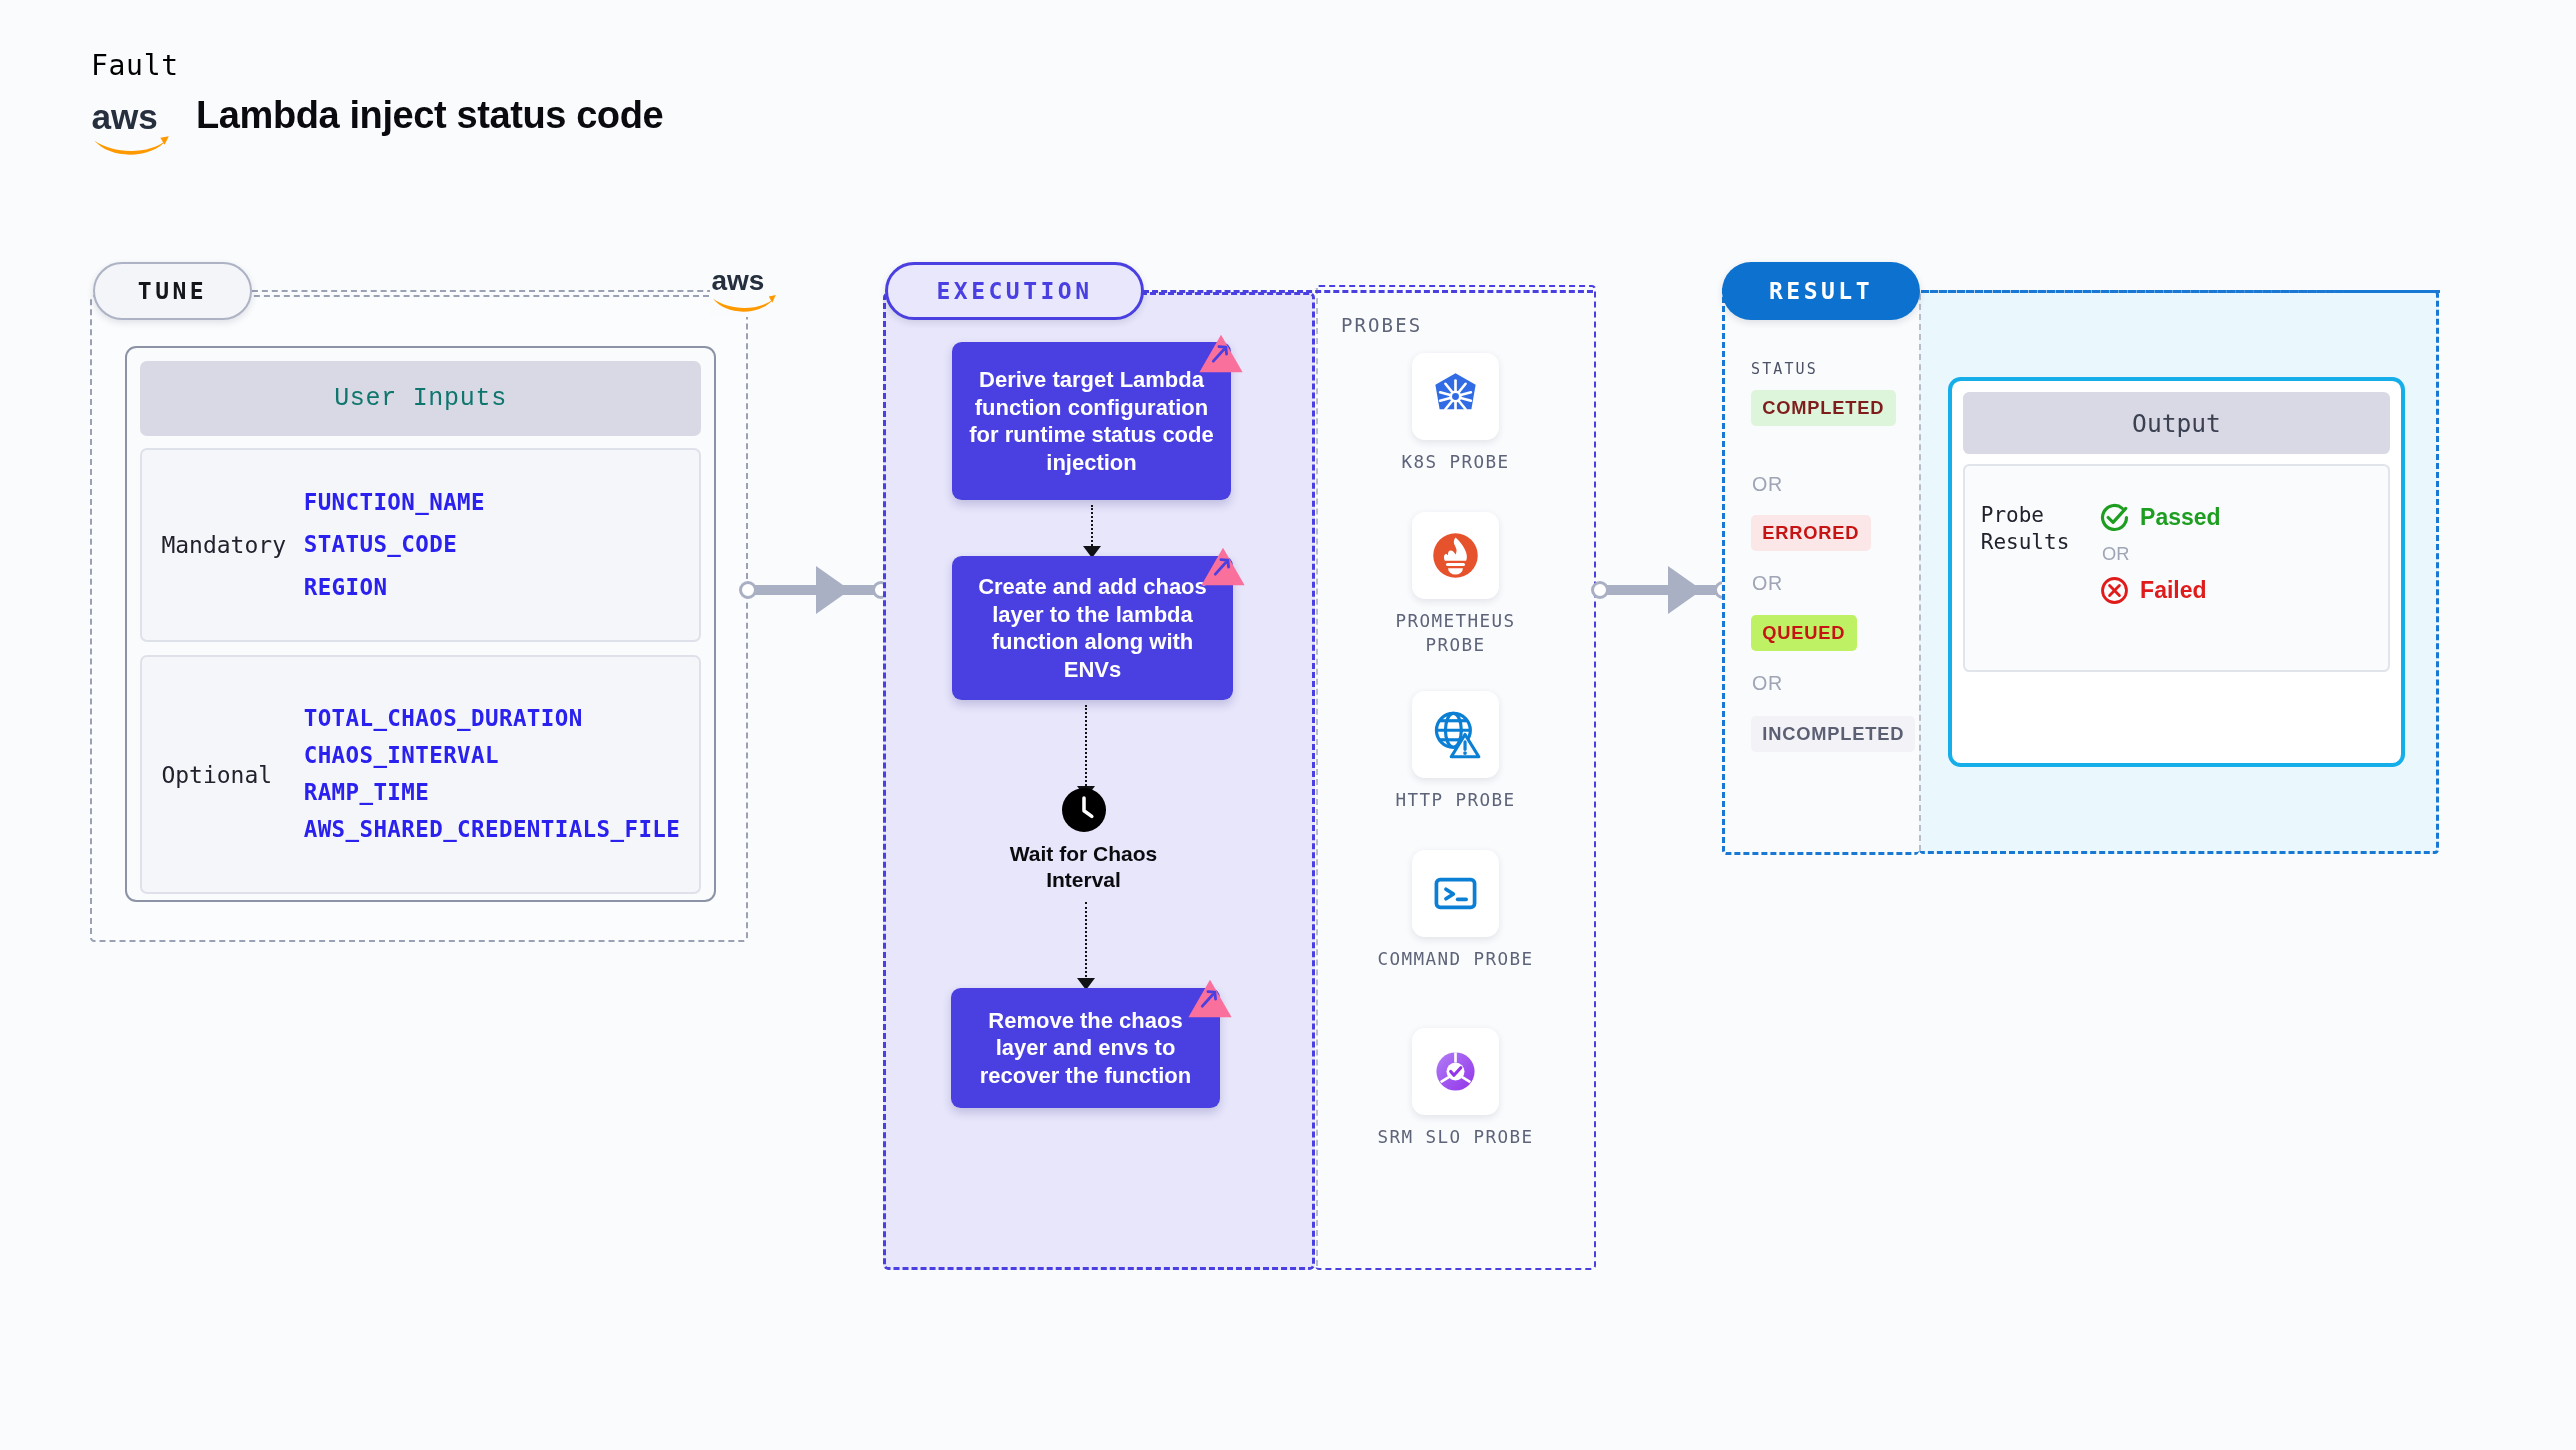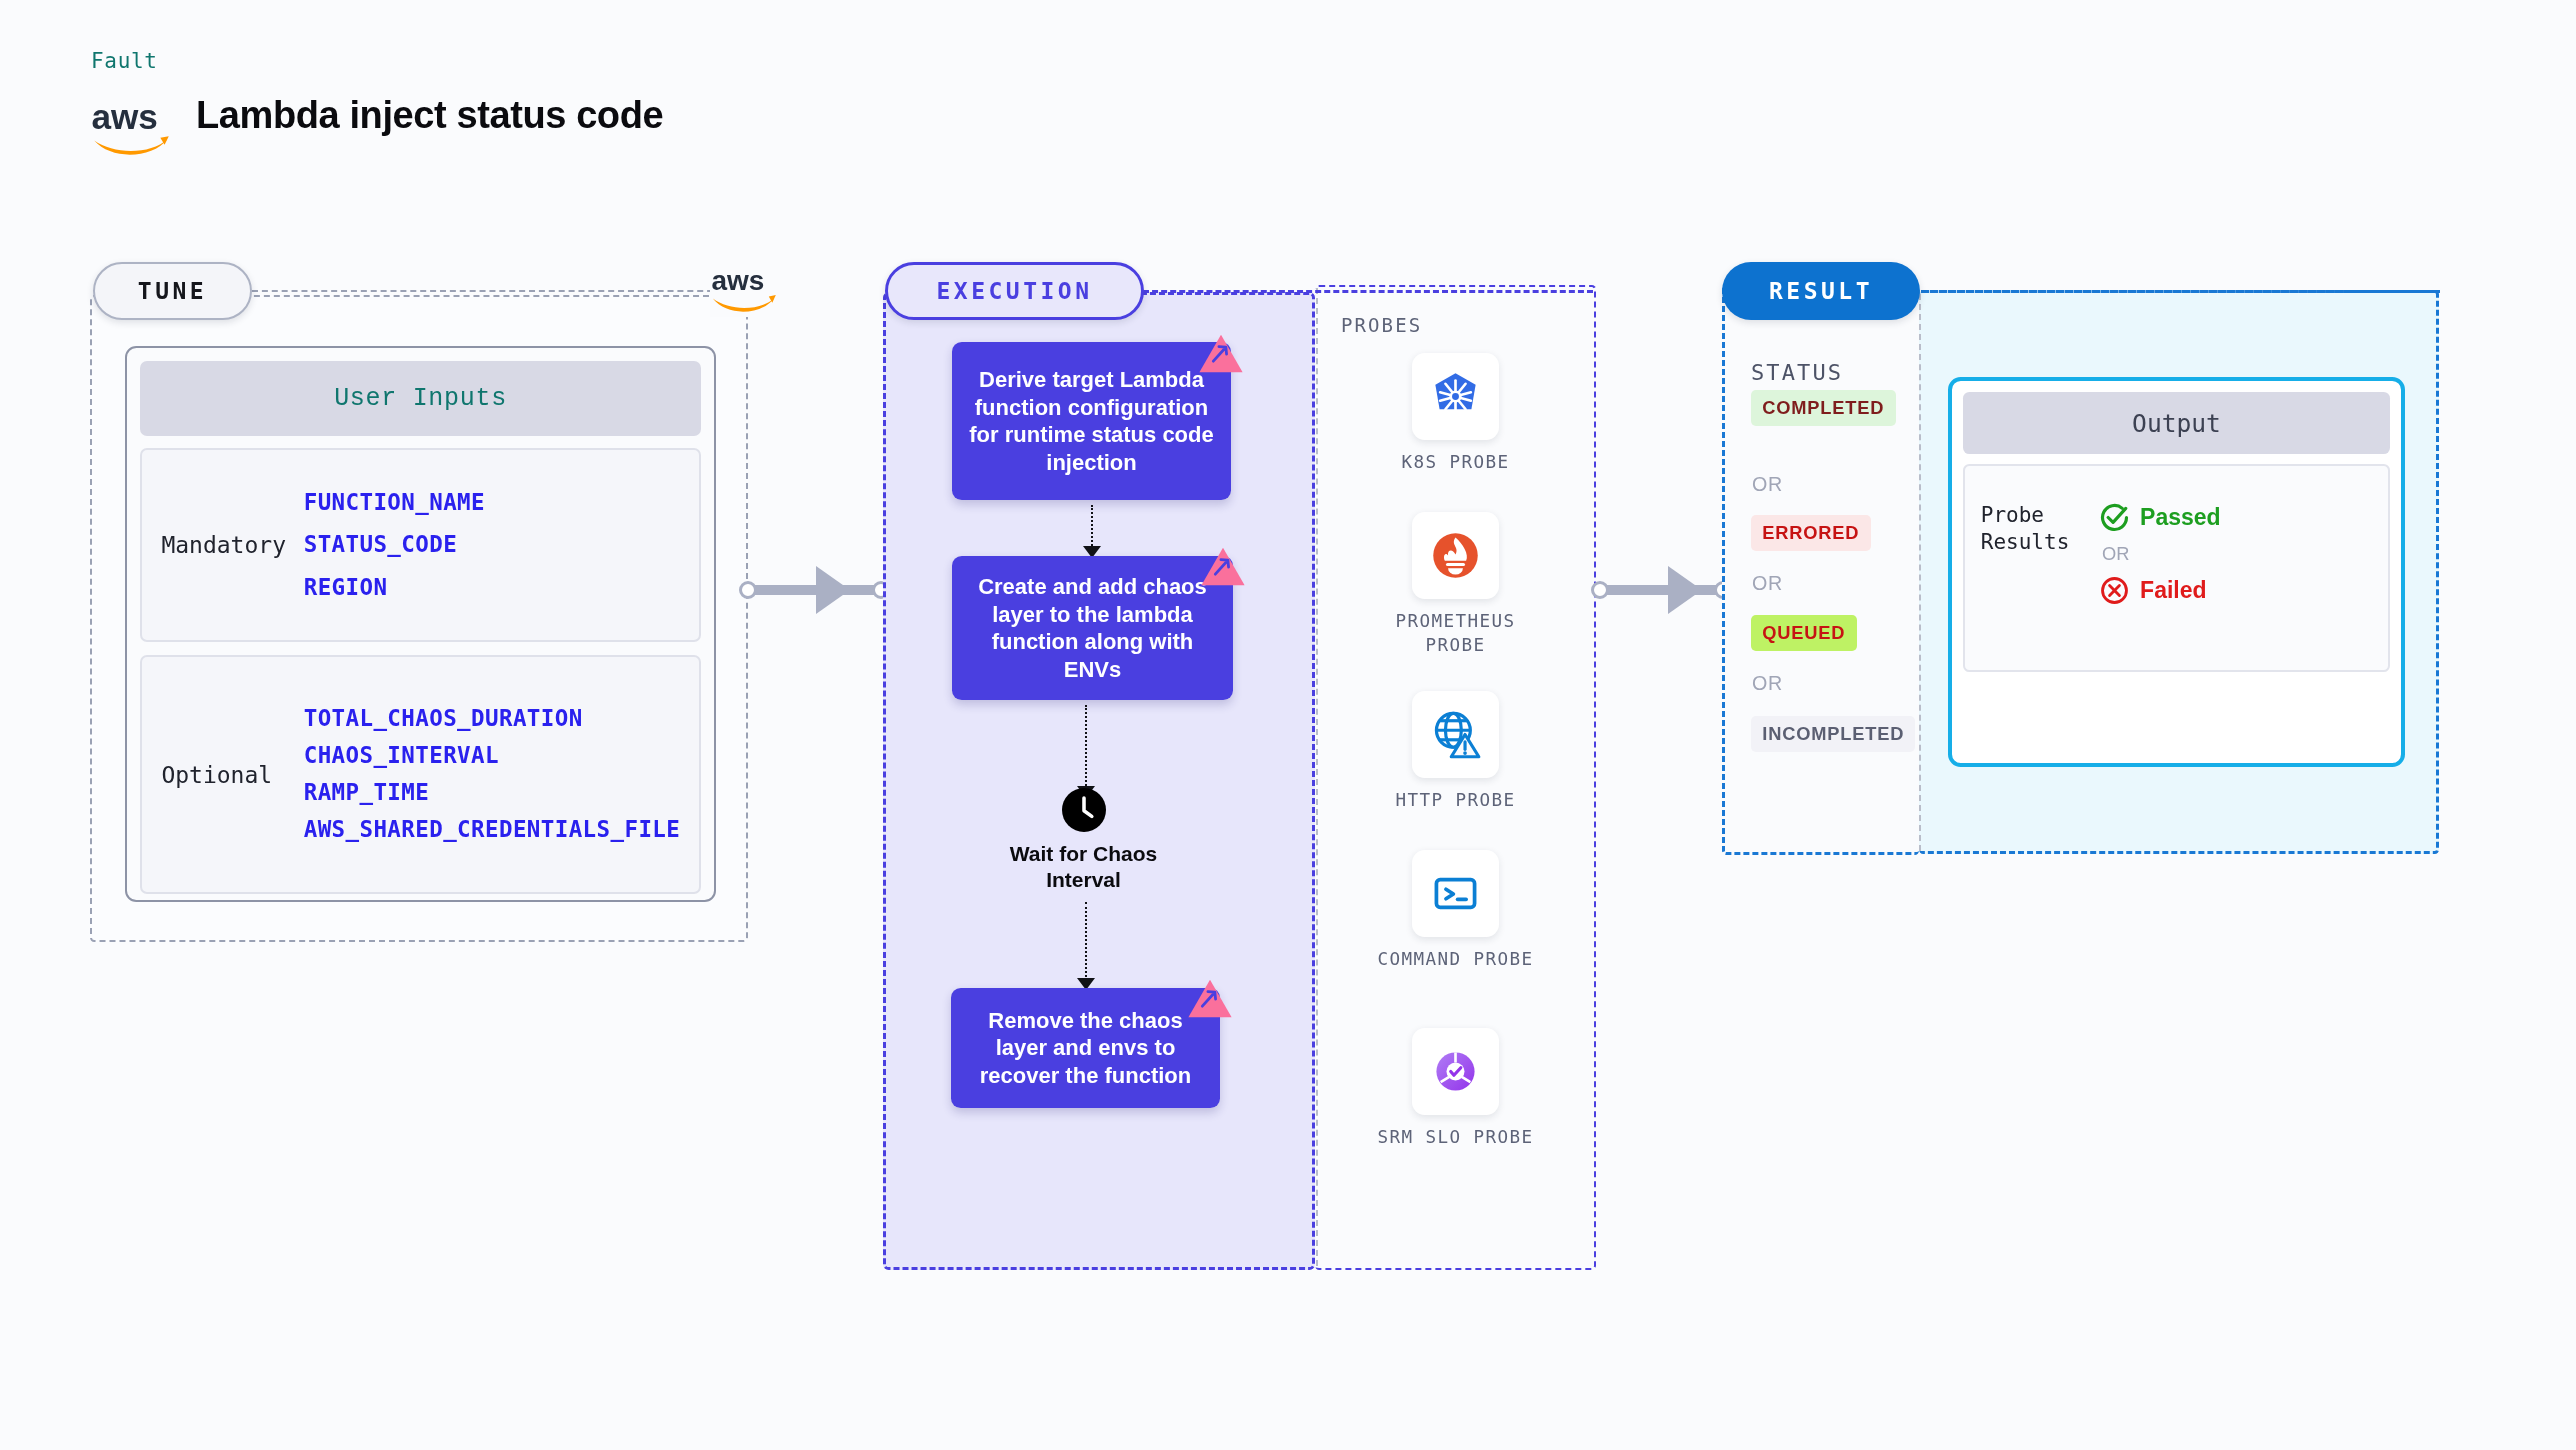--- a/index.html
+++ b/index.html
@@ -8,21 +8,21 @@
     background: #fafbfd;
     font-family: "Liberation Sans", sans-serif;
     overflow: hidden;
   }
   .stage { position: relative; width: 2576px; height: 1451px; }
 
   
   .hdr-fault {
     position: absolute; left: 91px; top: 49px;
     font-family: "DejaVu Sans Mono", monospace;
-    font-size: 21px; color: #0f766e; letter-spacing: 0.7px; text-align: center;
+    font-size: 28px; color: #000000; letter-spacing: 0.7px; text-align: center;
   }
   .hdr-awslogo {
     position: absolute; left: 90px; top: 94px;
     width: 83px; height: 65px;
   }
   .hdr-title {
     position: absolute; left: 196px; top: 94px;
     font-size: 38px; font-weight: 700; color: #0b0b0f;
     letter-spacing: -0.4px;
   }
@@ -190,21 +190,21 @@
     margin-top: 11.3px; font-family: "DejaVu Sans Mono", monospace;
     font-size: 17.6px; color: #5d6378; letter-spacing: 1.4px; line-height: 1.35;
   }
   .p1 { top: 353px; } .p2 { top: 512px; } .p3 { top: 691px; }
   .p4 { top: 850px; } .p5 { top: 1028px; }
 
   
   .status-label {
     position: absolute; left: 1751px; top: 360px;
     font-family: "DejaVu Sans Mono", monospace;
-    font-size: 22px; color: #4d5367; letter-spacing: 2.1px;
+    font-size: 15px; color: #4d5367; letter-spacing: 2.1px;
   }
   .status-badge {
     position: absolute; left: 1751px; border-radius: 4.9px;
     padding: 7px 11.3px; font-size: 18.3px; font-weight: 700; letter-spacing: 0.8px;
   }
   .sb-completed { top: 390px; background: #ddf5db; color: #7f1d1d; }
   .sb-errored   { top: 515px; background: #fbe7e7; color: #c61313; }
   .sb-queued    { top: 615px; background: #bef264; color: #c61313; }
   .sb-incomplete{ top: 716px; background: #f2f2f7; color: #5b5f72; }
   .or-text {

